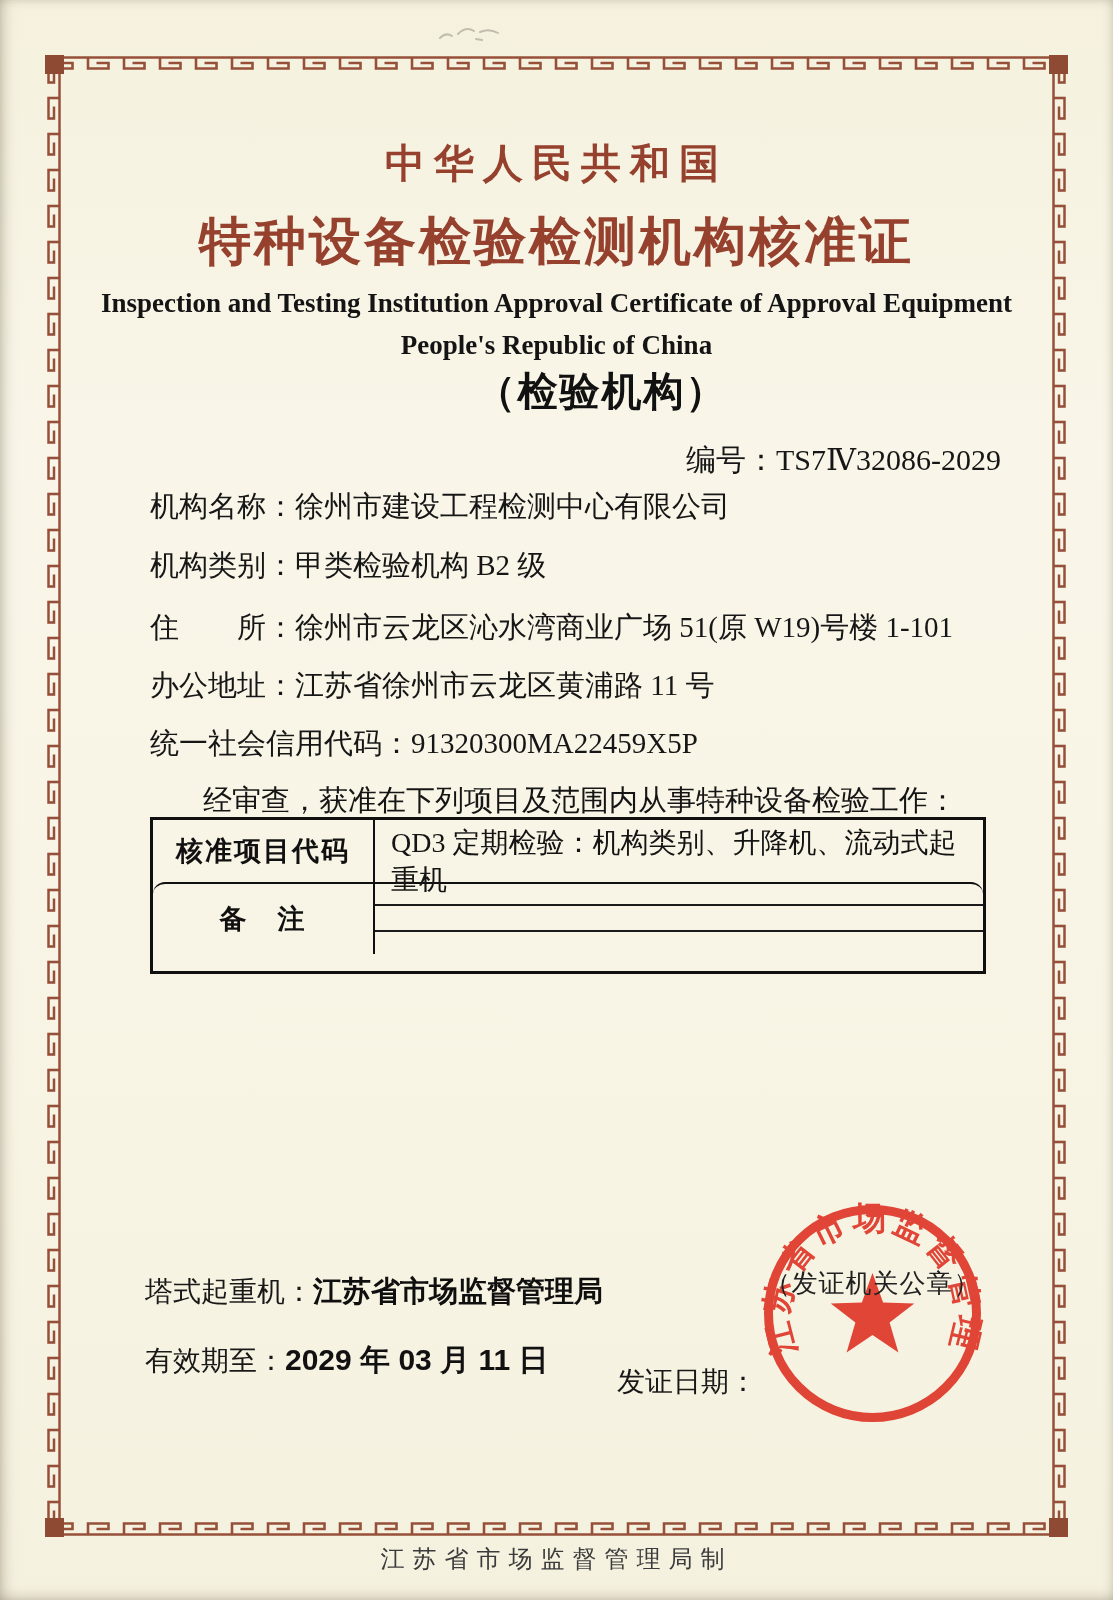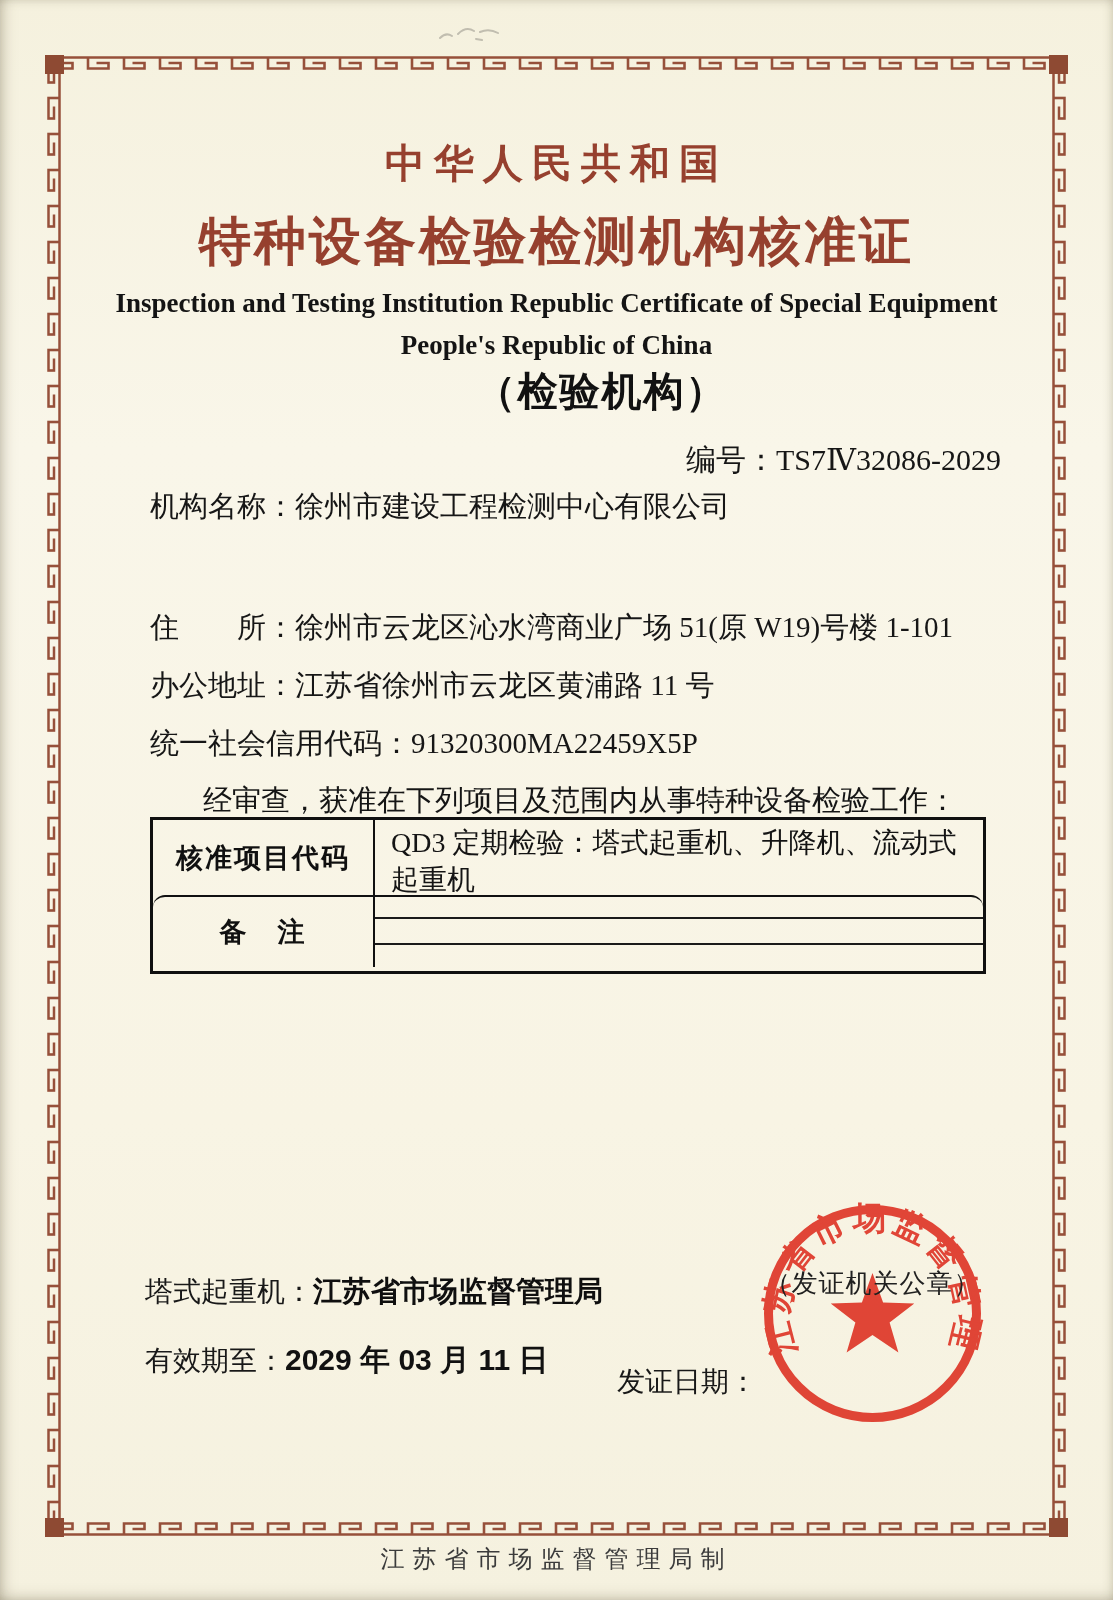--- a/index.html
+++ b/index.html
@@ -19,21 +19,21 @@
   .en{font-weight:700;color:#141414;}
   .en1{top:288px;font-size:27px;}
   .en2{top:330px;font-size:27px;}
   .sub{top:364px;font-size:40px;font-weight:700;color:#111;letter-spacing:2px;padding-left:45px;}
   .certno{top:440px;right:112px;font-size:30px;color:#161616;}
   .field{left:150px;font-size:29px;color:#161616;white-space:nowrap;}
   .f0{top:487px;} .f1{top:546px;} .f2{top:608px;} .f3{top:666px;} .f4{top:724px;}
   .note{left:203px;top:781px;font-size:29px;color:#151515;}
   .tbl{left:150px;top:817px;width:836px;height:157px;border:3px solid #101010;box-sizing:border-box;}
   .row{display:flex;width:100%;box-sizing:border-box;}
-  .row1{height:75px;}
+  .row1{height:62px;}
   .row2{height:72px;border-top:2px solid #101010;border-radius:12px;}
   .hcell{width:222px;flex:0 0 222px;border-right:2px solid #101010;box-sizing:border-box;
          display:flex;align-items:center;justify-content:center;
          font-size:27px;font-weight:700;color:#101010;letter-spacing:2px;}
   .vcell{flex:1;box-sizing:border-box;}
   .codeval{padding:4px 12px 0 16px;font-size:28px;line-height:37px;color:#141414;}
   .sub-r{box-sizing:border-box;}
   .sr1{height:20px;}
   .sr2{height:26px;border-top:2px solid #1a1a1a;}
   .sr3{height:24px;border-top:2px solid #1a1a1a;}
@@ -75,47 +75,50 @@
     <rect x="0" y="1463" width="19" height="19" fill="#8e4a33"></rect>
     <rect x="1004" y="1463" width="19" height="19" fill="#8e4a33"></rect>
   </svg>
 
   <svg class="abs smudge" width="70" height="24" viewBox="0 0 70 24" aria-hidden="true">
     <path d="M4,16 q6,-6 12,-2 M22,12 q8,-8 16,-3 M44,10 q9,-4 18,1 M40,17 l6,1" fill="none" stroke="#97948a" stroke-width="2" stroke-linecap="round"></path>
   </svg>
 
   <div class="abs center cn-title t1">中华人民共和国</div>
   <div class="abs center cn-title t2">特种设备检验检测机构核准证</div>
-  <div class="abs center en en1">Inspection and Testing Institution Republic Certificate of Special Equipment</div>
+  <div class="abs center en en1">Inspection and Testing Institution Approval Certificate of Approval Equipment</div>
   <div class="abs center en en2">People's Republic of China</div>
   <div class="abs center sub">（检验机构）</div>
 
   <div class="abs certno">
     <span>编号：</span><span>TS7Ⅳ32086-2029</span>
   </div>
 
   <div class="abs field f0">
     <span>机构名称：</span><span>徐州市建设工程检测中心有限公司</span>
+  </div>
+  <div class="abs field f1">
+    <span>机构类别：</span><span>甲类检验机构 B2 级</span>
   </div>
   <div class="abs field f2">
     <span>住　　所：</span><span>徐州市云龙区沁水湾商业广场 51(原 W19)号楼 1-101</span>
   </div>
   <div class="abs field f3">
     <span>办公地址：</span><span>江苏省徐州市云龙区黄浦路 11 号</span>
   </div>
   <div class="abs field f4">
     <span>统一社会信用代码：</span><span>91320300MA22459X5P</span>
   </div>
 
   <div class="abs note">经审查，获准在下列项目及范围内从事特种设备检验工作：</div>
 
   <div class="abs tbl">
     <div class="row row1">
       <div class="hcell">核准项目代码</div>
-      <div class="vcell codeval">QD3 定期检验：塔式起重机、升降机、流动式起重机</div>
+      <div class="vcell codeval">QD3 定期检验：机构类别、升降机、流动式起重机</div>
     </div>
     <div class="row row2">
       <div class="hcell">备　注</div>
       <div class="vcell">
         <div class="sub-r sr1"></div>
         <div class="sub-r sr2"></div>
         <div class="sub-r sr3"></div>
       </div>
     </div>
   </div>

